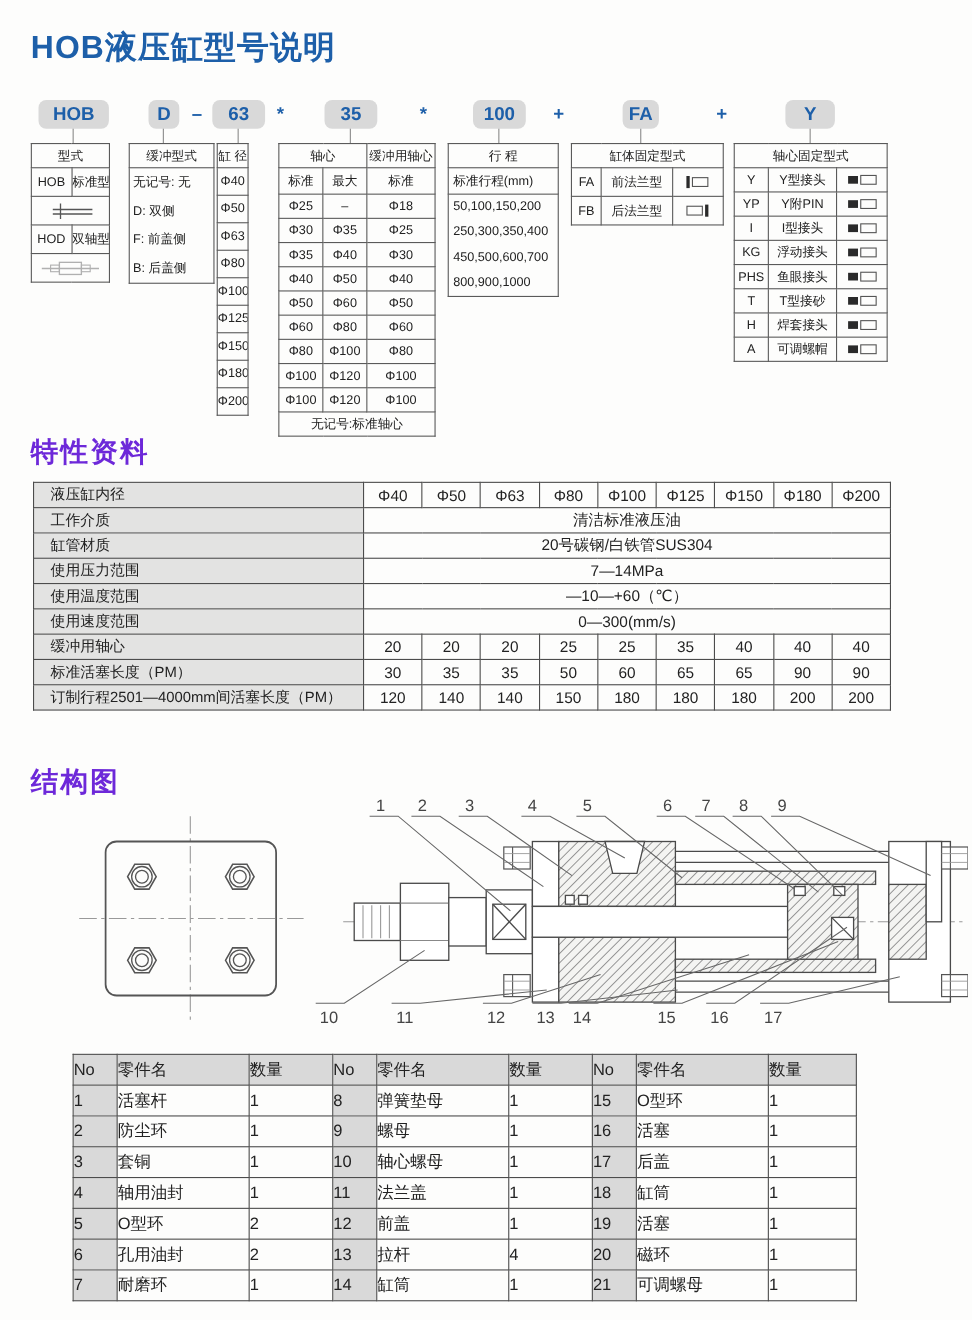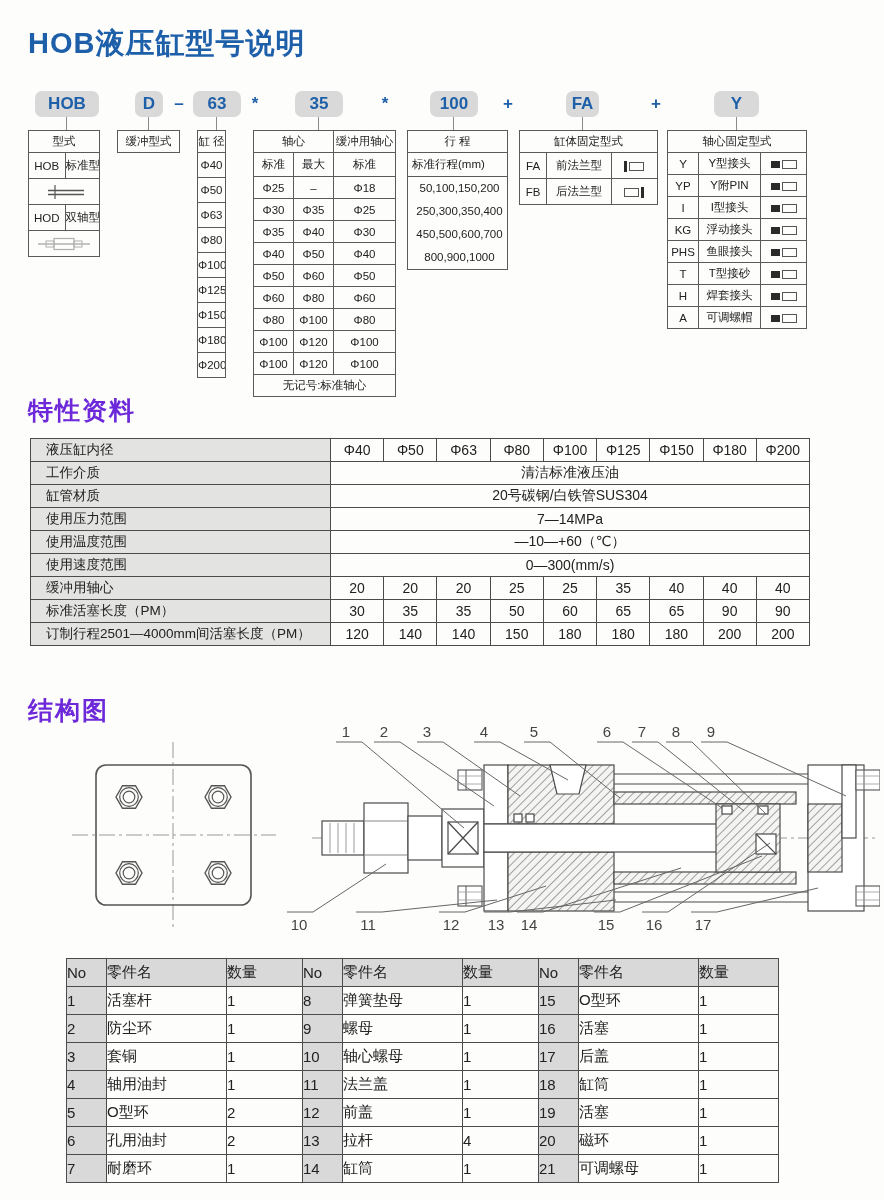--- a/index.html
+++ b/index.html
@@ -11,31 +11,31 @@
 
 .pill{position:absolute;top:91px;height:26px;background:#d9d9d9;border-radius:7px;color:#1d5fa9;font-weight:bold;font-size:17px;display:flex;align-items:center;justify-content:center}
 .sep{position:absolute;top:91px;height:26px;color:#1d5fa9;font-weight:bold;font-size:17px;display:flex;align-items:center;justify-content:center}
 .conn{position:absolute;width:1px;background:#8a8a8a;top:117px;height:13px}
 
 table.mini{position:absolute;border-collapse:collapse;table-layout:fixed;font-size:11.5px;text-align:center;background:#fdfdfc}
 table.mini th,table.mini td{border:1px solid #5a5a5a;font-weight:normal;padding:0;overflow:hidden;white-space:nowrap}
 table.mini th{height:22px}
 .t-type{left:28px;top:130px;width:72px}
 .t-type td{height:26px}
-.t-buffer{left:117px;top:130px;width:63px}
+.t-buffer{left:117px;top:130px;width:78px}
 .t-buffer .opts{height:104px;text-align:left;vertical-align:top}
 .t-buffer .opts div{line-height:26px;padding-left:3px;white-space:nowrap}
 .t-bore{left:197px;top:130px;width:29px}
 .t-bore td{height:25px}
 .t-shaft{left:253px;top:130px;width:142px}
 .t-shaft td{height:22px}
 .t-shaft .sub td{height:24px}
 .t-stroke{left:407px;top:130px;width:101px}
 .t-stroke td{height:24px}
-.t-stroke .lines{height:92px;text-align:center;vertical-align:top}
+.t-stroke .lines{height:92px;text-align:left;vertical-align:top}
 .t-stroke .lines div{line-height:23px;padding-left:4px;white-space:nowrap}
 .t-stroke .subhdr{text-align:left;padding-left:4px}
 .t-bodymount{left:519px;top:130px;width:139px}
 .t-bodymount td{height:26px}
 .t-rodmount{left:667px;top:130px;width:128px}
 .t-rodmount td{height:22px}
 .sym{display:inline-block;vertical-align:middle}
 .mini-icon{display:inline-flex;align-items:center;gap:2px;vertical-align:middle}
 .mini-icon .blk{width:9px;height:7px;background:#2a2a2a;display:inline-block}
 .mini-icon .out{width:15px;height:9px;border:1px solid #555;display:inline-block}
@@ -113,20 +113,29 @@
     </svg>
   </td>
       </tr>
 </tbody>
   </table>
 
 <table class="mini t-buffer">
   <tbody>
       <tr>
         <th>缓冲型式</th>
+      </tr>
+  <tr>
+        <td class="opts">
+
+  <div>无记号: 无</div>
+          <div>D: 双侧</div>
+          <div>F: 前盖侧</div>
+          <div>B: 后盖侧</div>
+        </td>
       </tr>
 </tbody>
   </table>
 
 <table class="mini t-bore">
   <tbody>
       <tr>
         <th>缸 径</th>
       </tr>
   </tbody>

